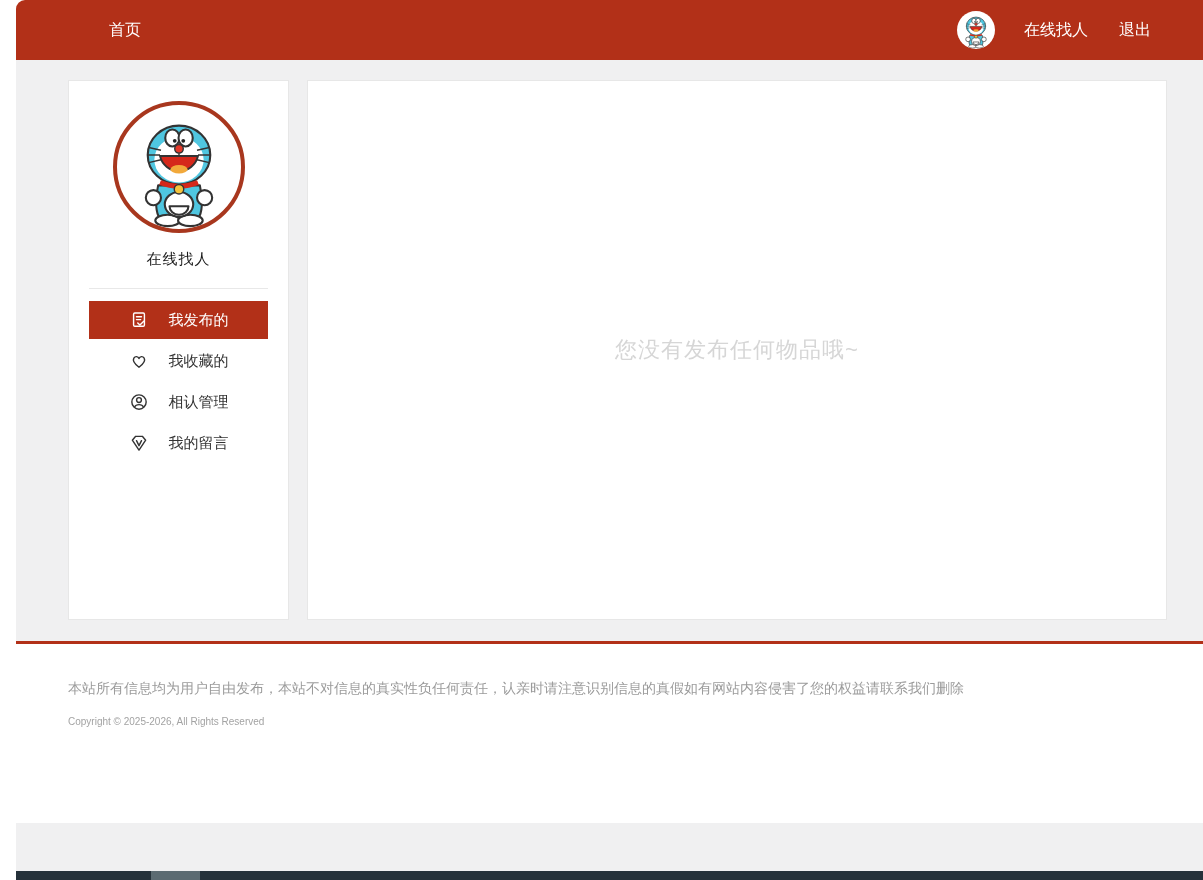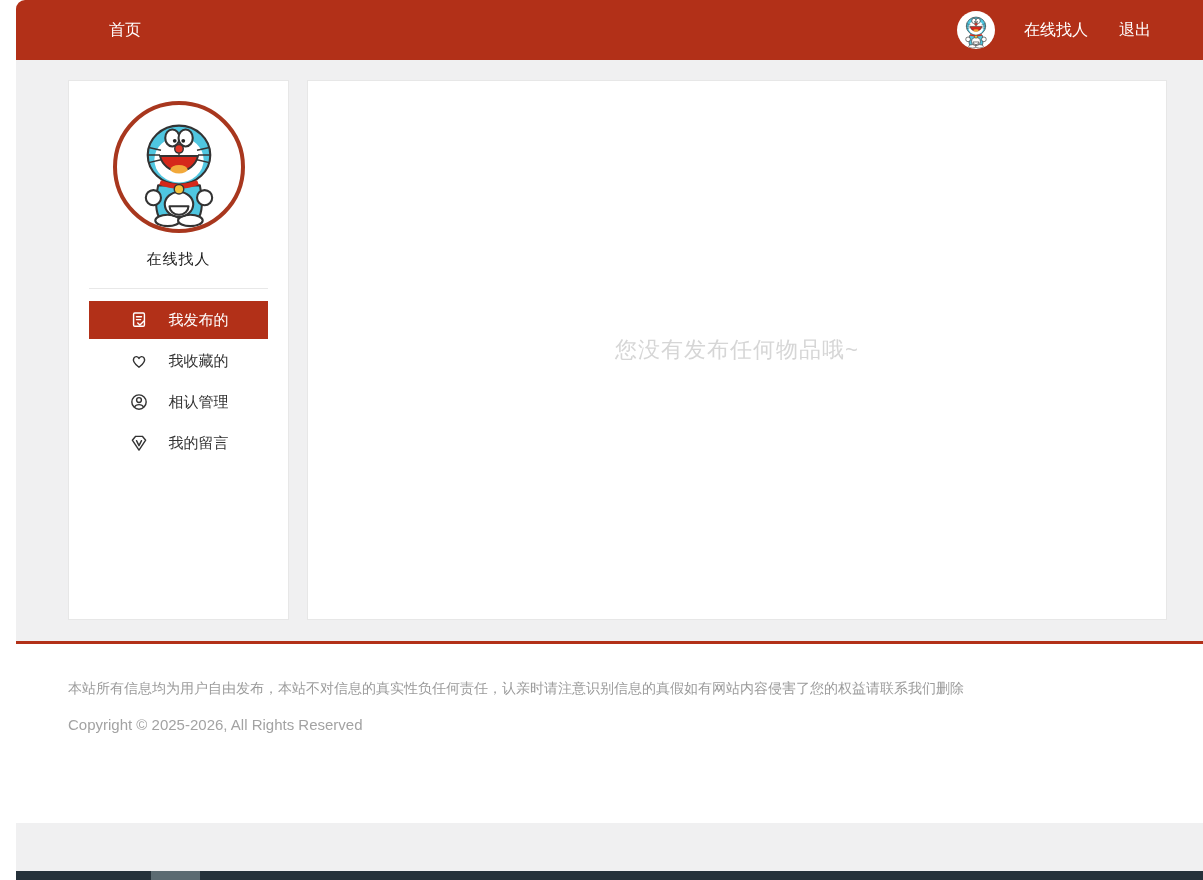--- a/index.html
+++ b/index.html
@@ -71,21 +71,21 @@
   .menu-icon svg .fill { fill:currentColor; stroke:none; }
 
   
   .main { flex:1; display:flex; align-items:center; justify-content:center; }
   .empty-msg { font-size:22px; color:#d6d6d6; letter-spacing:1px; }
 
   
   .red-line { flex:0 0 3px; height:3px; background:var(--accent,#b23018); }
   .footer { flex:0 0 179px; background:#fff; padding:36px 52px 14px 52px; }
   .footer p { font-size:14px; color:#9b9b9b; }
-  .footer .copyright { margin-top:18px; font-size:15px; color:#a3a3a3; }
+  .footer .copyright { margin-top:18px; font-size:10px; color:#a3a3a3; }
 
   .bottom-gray { flex:0 0 48px; background:var(--page-bg,#f0f0f1); }
   .bottom-bar { flex:0 0 9px; background:#25313a; position:relative; }
   .bottom-bar-segment {
     position:absolute; left:135px; top:0; width:49px; height:9px; background:#5c6b72;
   }
 
   
   .dora-stroke { stroke:#333; stroke-width:2.2; stroke-linejoin:round; }
 </style>

